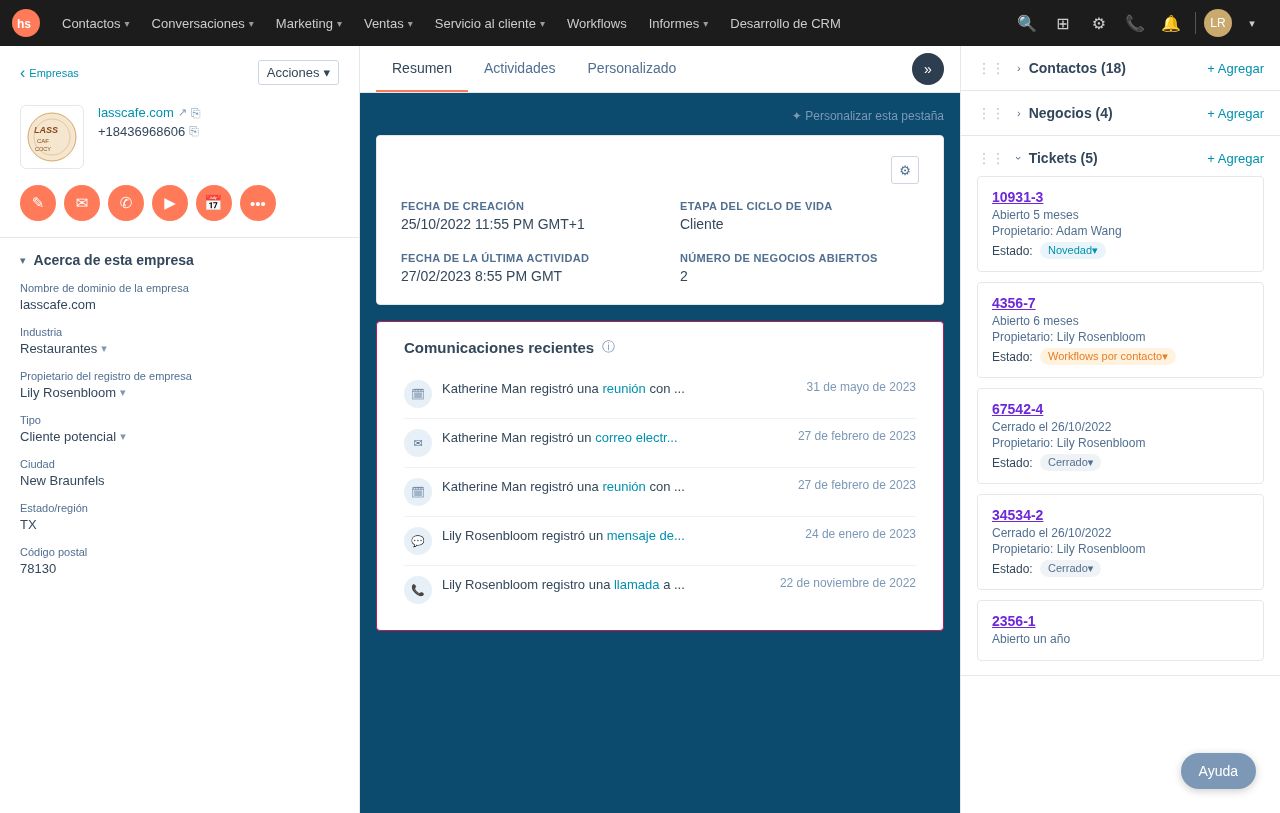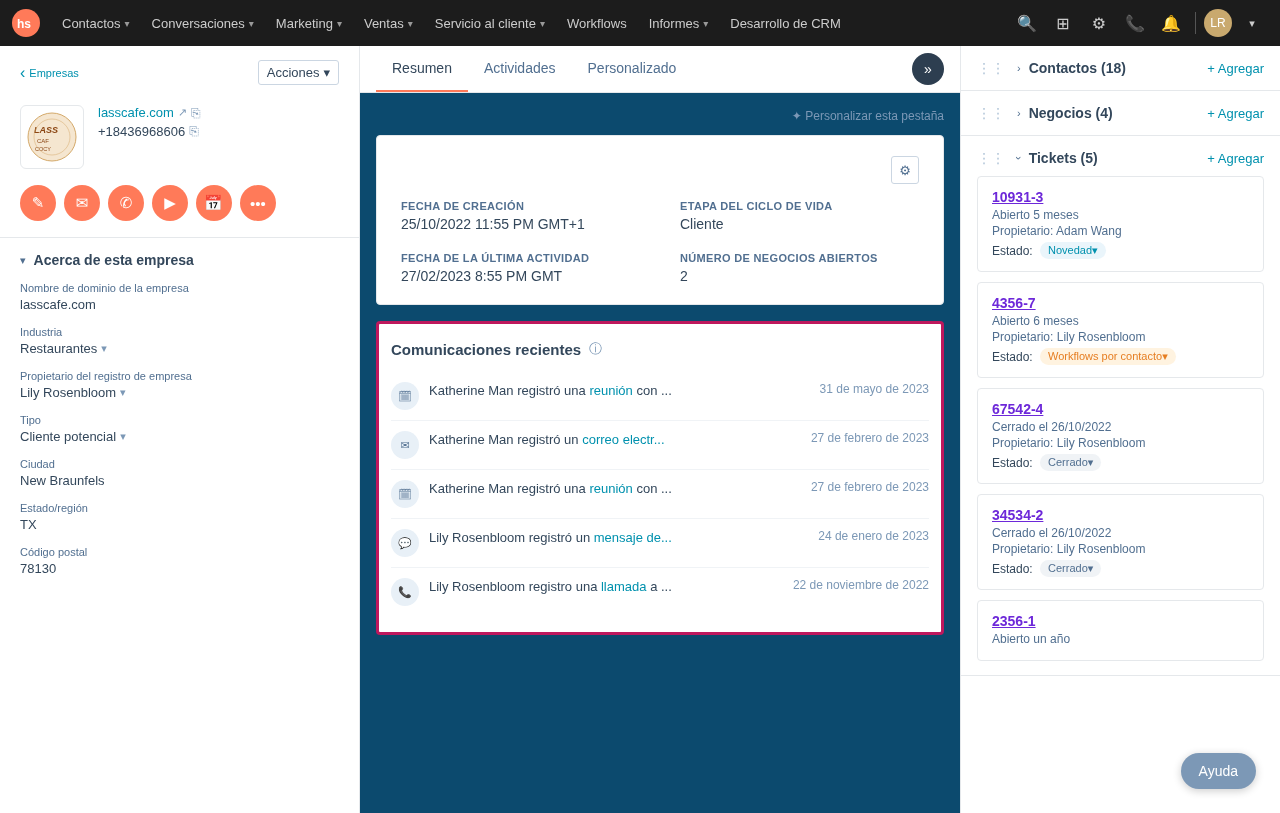--- a/index.html
+++ b/index.html
@@ -304,23 +304,23 @@
       text-transform: uppercase;
       margin-bottom: 4px;
     }
     .info-item-value {
       font-size: 14px;
       color: #33475b;
     }
 
     .comunicaciones-section {
       background: #fff;
-      border: 3px solid #be185d;
+      border: 1px solid #be185d;
       border-radius: 4px;
-      padding: 16px 12px;
+      padding: 16px 27px;
     }
     .com-header {
       display: flex;
       align-items: center;
       gap: 8px;
       margin-bottom: 14px;
     }
     .com-title {
       font-size: 15px;
       font-weight: 600;

